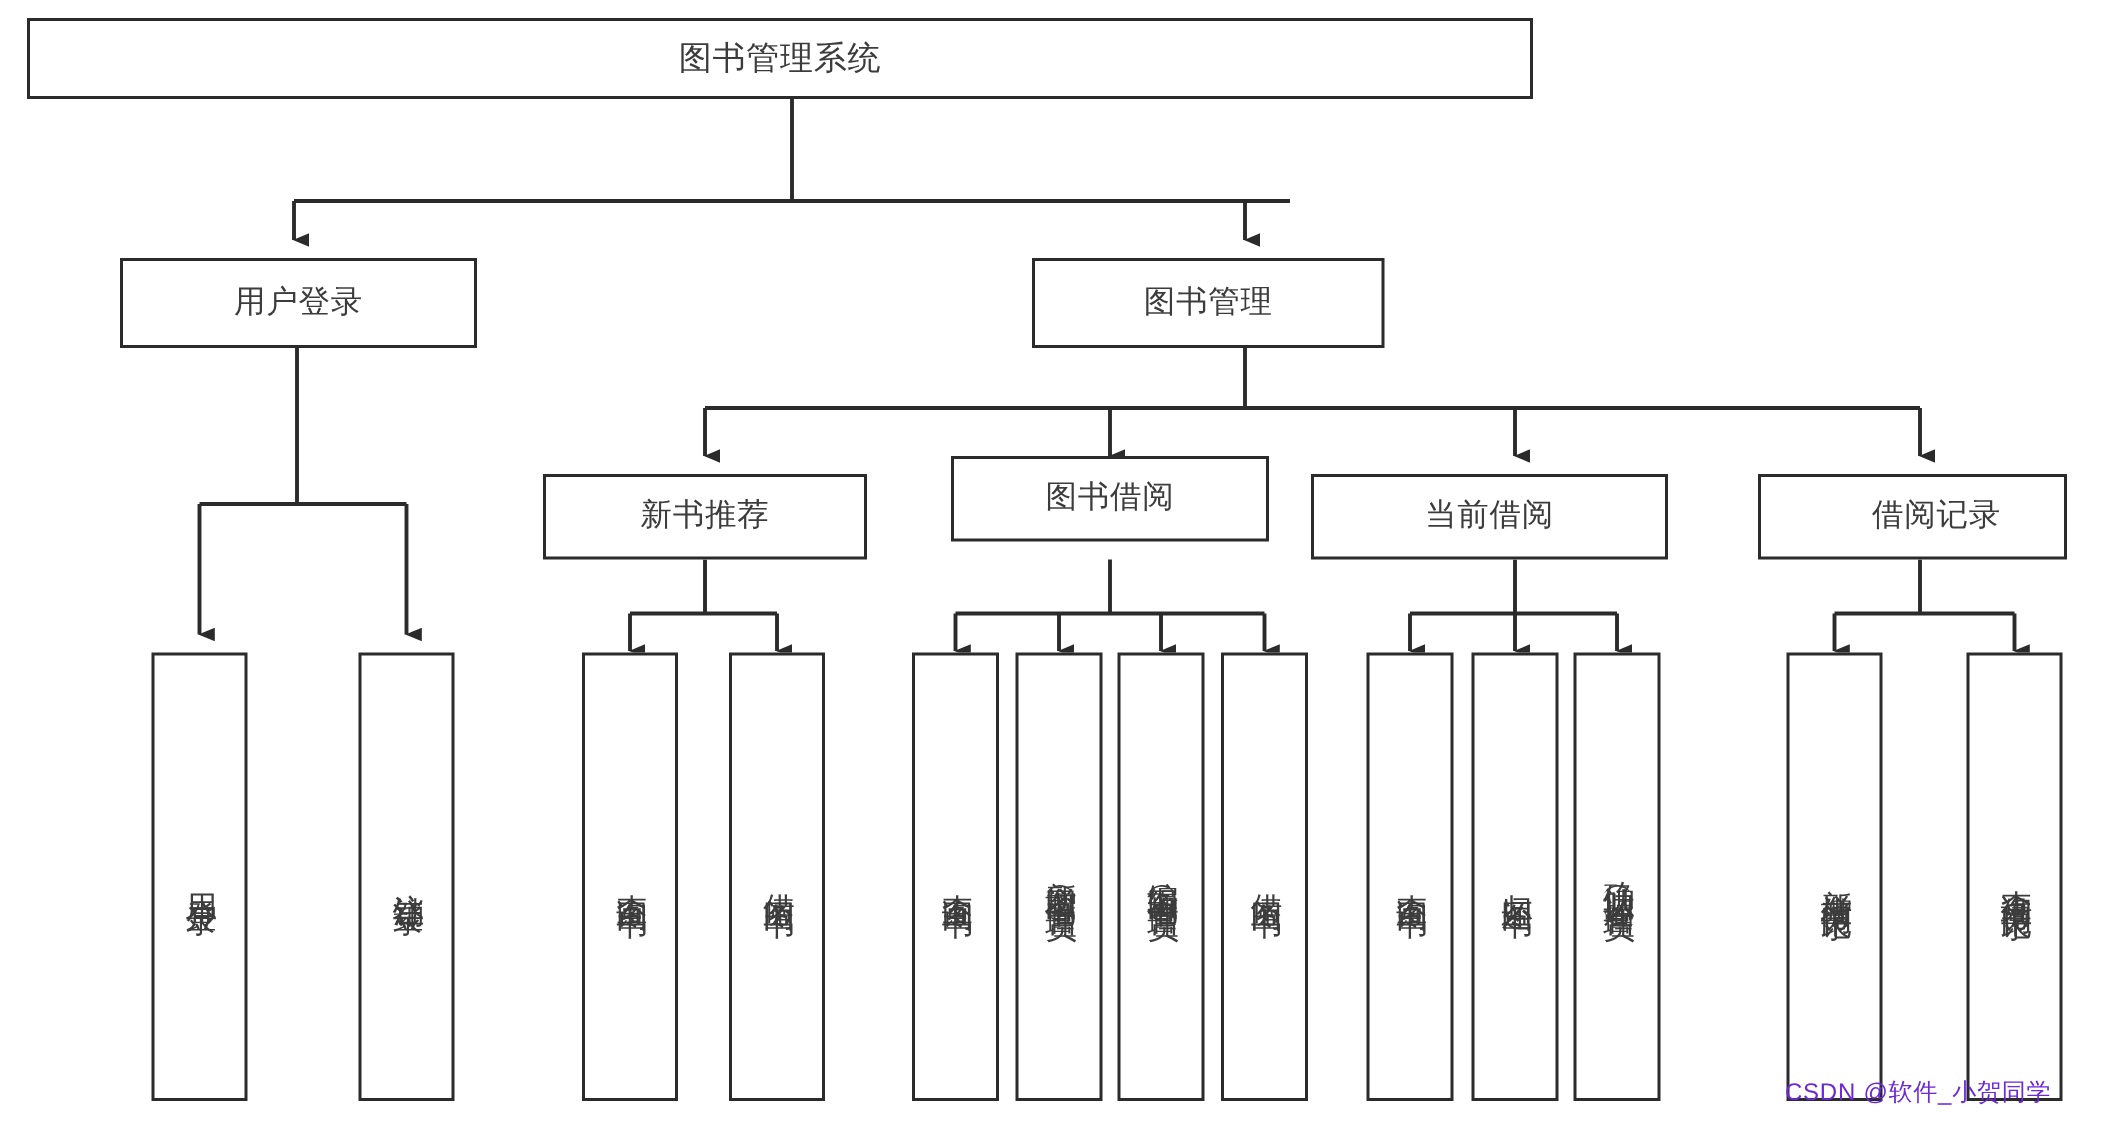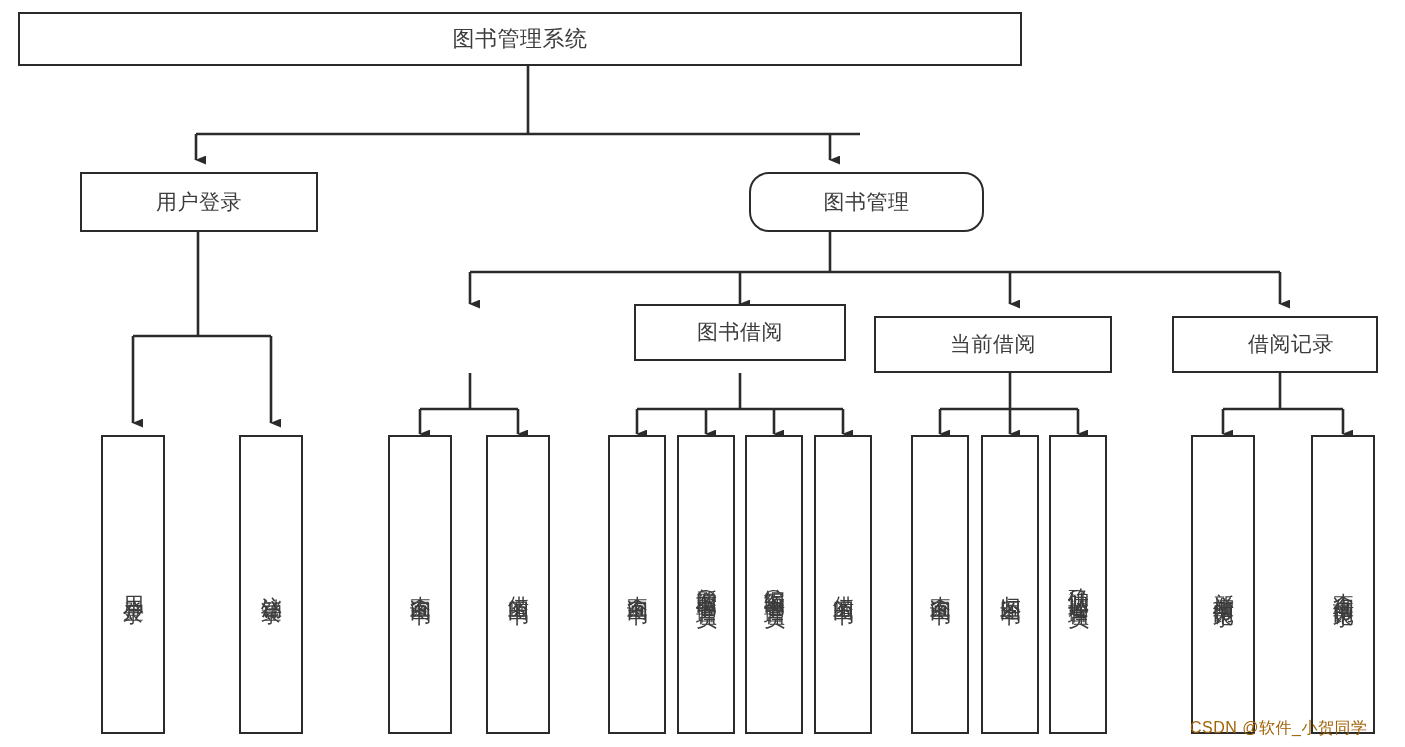--- a/index.html
+++ b/index.html
@@ -47,21 +47,21 @@
   }
   .node.vert .nlabel{
     writing-mode:vertical-rl;
     text-orientation:upright;
     display:block;
   }
   .node.root{ font-size:22px; }
   .watermark{
     position:absolute;
     font-size:16px;
-    color:#a16207;
+    color:#6d28d9;
     letter-spacing:0.5px;
     white-space:nowrap;
     user-select:none;
   }
 </style>
 </head>
 <body>
 
 <div id="stage">
 
@@ -115,24 +115,27 @@
     </g>
   </svg>
 
   <div class="node horiz root" style="left:18px;top:12px;width:1004px;height:54px;">
     <span class="nlabel">图书管理系统</span>
   </div>
 
   <div class="node horiz" style="left:80px;top:172px;width:238px;height:60px;">
     <span class="nlabel">用户登录</span>
   </div>
-  <div class="node horiz" style="left:749px;top:172px;width:235px;height:60px;border-radius:20px;">
+  <div class="node horiz" style="left:688px;top:172px;width:235px;height:60px;">
     <span class="nlabel">图书管理</span>
   </div>
 
+  <div class="node horiz" style="left:362px;top:316px;width:216px;height:57px;">
+    <span class="nlabel">新书推荐</span>
+  </div>
   <div class="node horiz" style="left:634px;top:304px;width:212px;height:57px;">
     <span class="nlabel">图书借阅</span>
   </div>
   <div class="node horiz" style="left:874px;top:316px;width:238px;height:57px;">
     <span class="nlabel">当前借阅</span>
   </div>
   <div class="node horiz" style="left:1172px;top:316px;width:206px;height:57px;padding-left:32px;">
     <span class="nlabel">借阅记录</span>
   </div>
 

